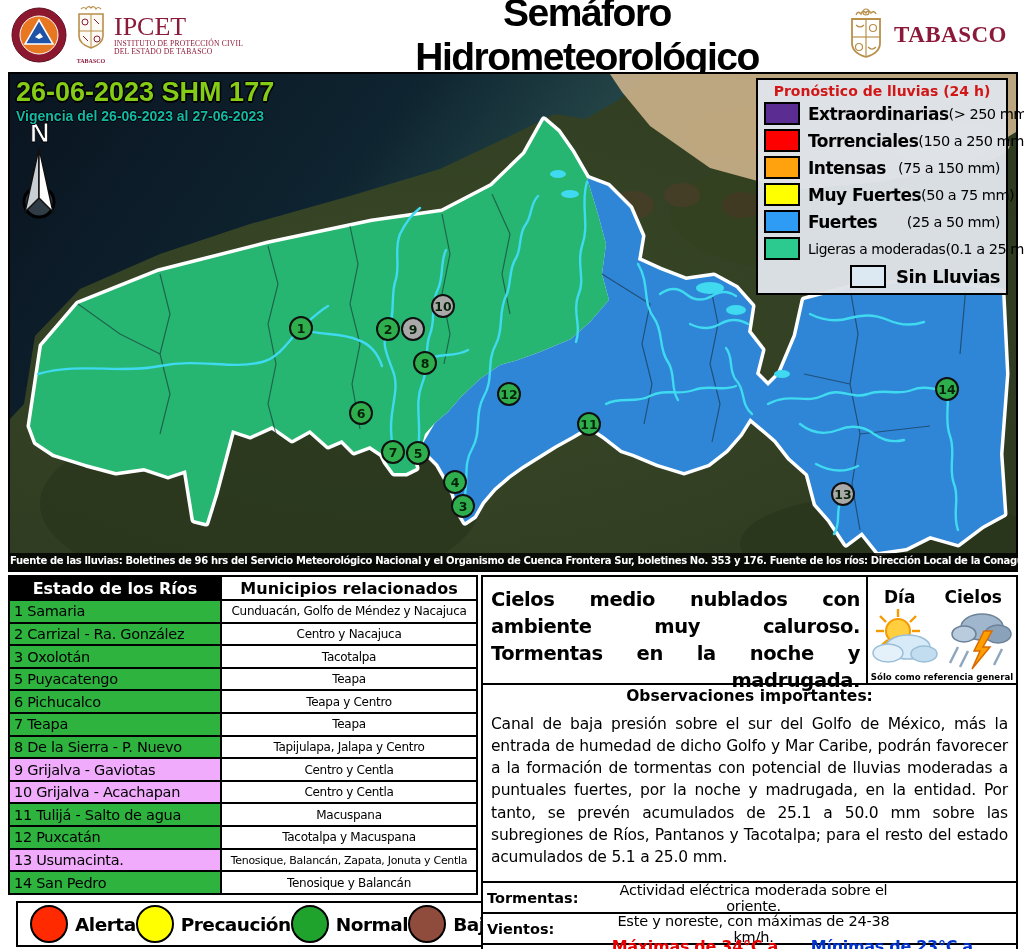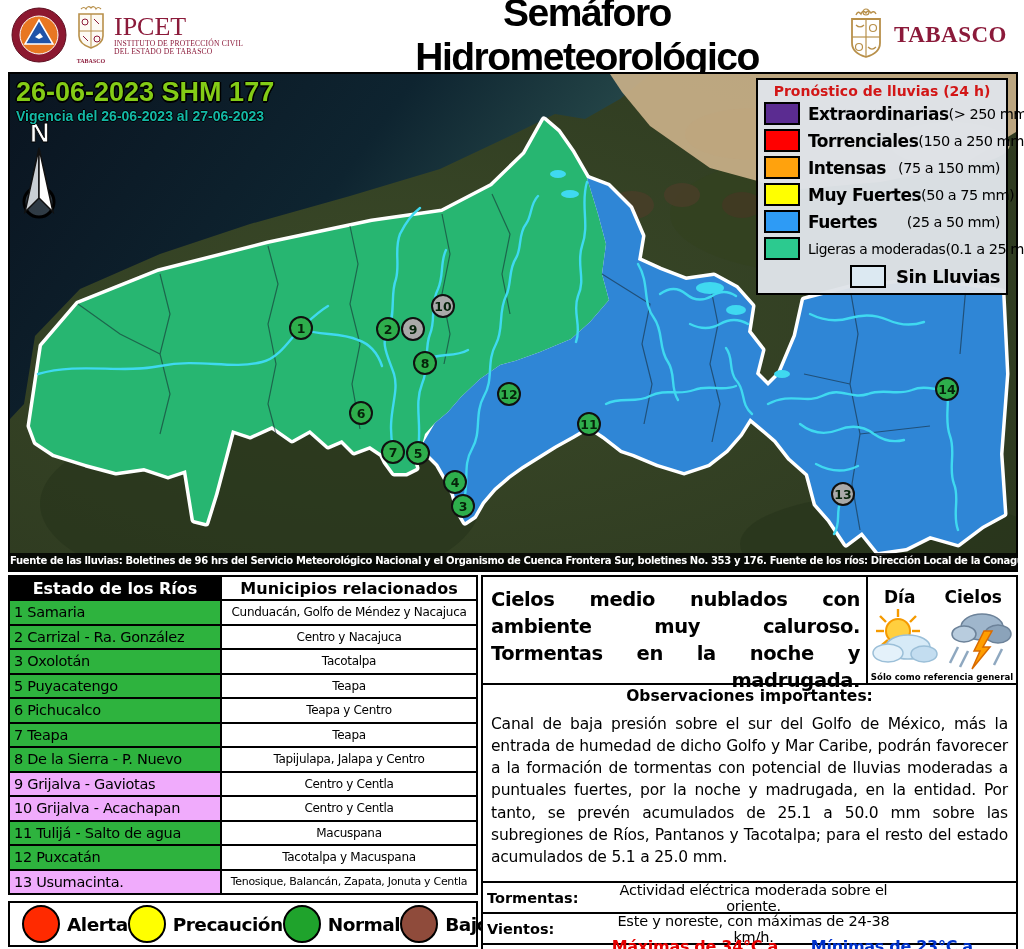--- a/index.html
+++ b/index.html
@@ -51,21 +51,21 @@
   .rivers th { height:24px; font-size:16px; font-family:"DejaVu Sans", sans-serif; }
   .rivers th.c1 { background:#000; color:#fff; width:212px; }
   .rivers th.c2 { background:#fff; color:#000; }
   .rivers td { height:21px; }
   .rivers td.name { font-size:14.5px; padding-left:4px; letter-spacing:-0.3px; }
   .rivers td.muni { font-size:12px; text-align:center; letter-spacing:-0.3px; background:#fff; }
   td.name.normal { background:#2EB33E; }
   td.name.gray { background:#f0abfc; }
 
   
-  .statusbox { position:absolute; left:8px; top:901px; width:470px; height:46px; border:2px solid #000;
+  .statusbox { position:absolute; left:16px; top:901px; width:470px; height:46px; border:2px solid #000;
        display:flex; align-items:center; justify-content:space-between; padding:0 16px 0 12px; background:#fff; }
   .st-item { display:flex; align-items:center; gap:7px; }
   .st-circ { width:38px; height:38px; border-radius:50%; border:2px solid #000; flex:none; }
   .st-label { font-weight:bold; font-size:18.5px; letter-spacing:-0.5px; }
 
   
   .panel { position:absolute; left:481px; top:575px; width:537px; height:372px; background:#fff; }
   .p-row1 { display:flex; height:110px; border:2px solid #000; }
   .headline { flex:1; padding:10px 6px 0 8px; font-weight:bold; font-size:19.5px; line-height:1.38;
        text-align:justify; text-align-last:right; letter-spacing:-0.4px; }
@@ -368,20 +368,24 @@
         <td class="name normal">11 Tulijá - Salto de agua</td>
         <td class="muni">Macuspana</td>
       </tr>
       <tr>
         <td class="name normal">12 Puxcatán</td>
         <td class="muni">Tacotalpa y Macuspana</td>
       </tr>
       <tr>
         <td class="name gray">13 Usumacinta.</td>
         <td class="muni" style="font-size: 11px;">Tenosique, Balancán, Zapata, Jonuta y Centla</td>
+      </tr>
+      <tr>
+        <td class="name normal">14 San Pedro</td>
+        <td class="muni">Tenosique y Balancán</td>
       </tr>
     </tbody>
 </table>
 
 <div class="statusbox" id="status-legend">
     <div class="st-item">
       <span class="st-circ" style="background: rgb(255, 42, 0);"></span>
       <span class="st-label">Alerta</span>
     </div>
     <div class="st-item">

